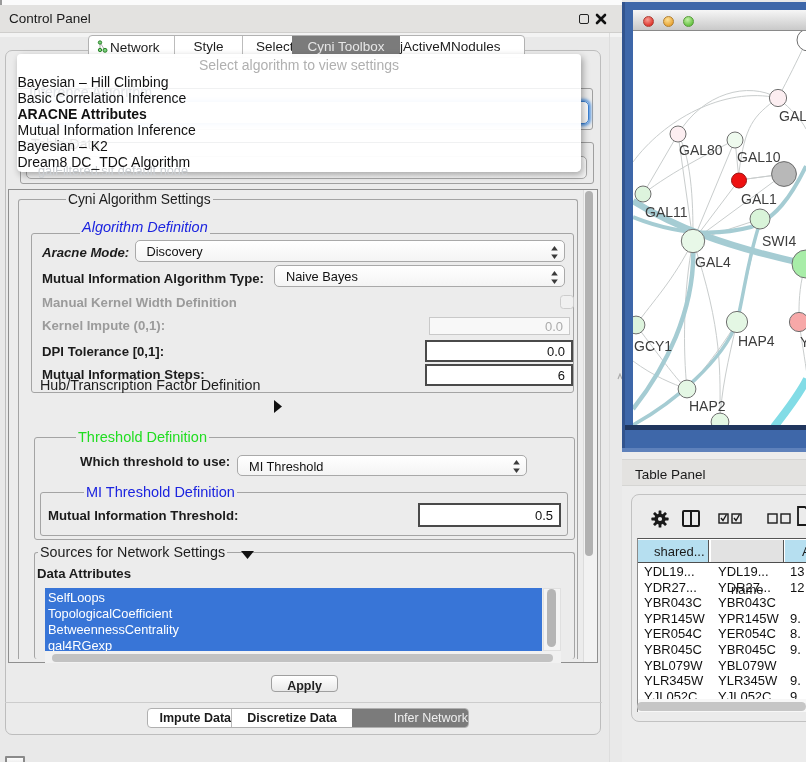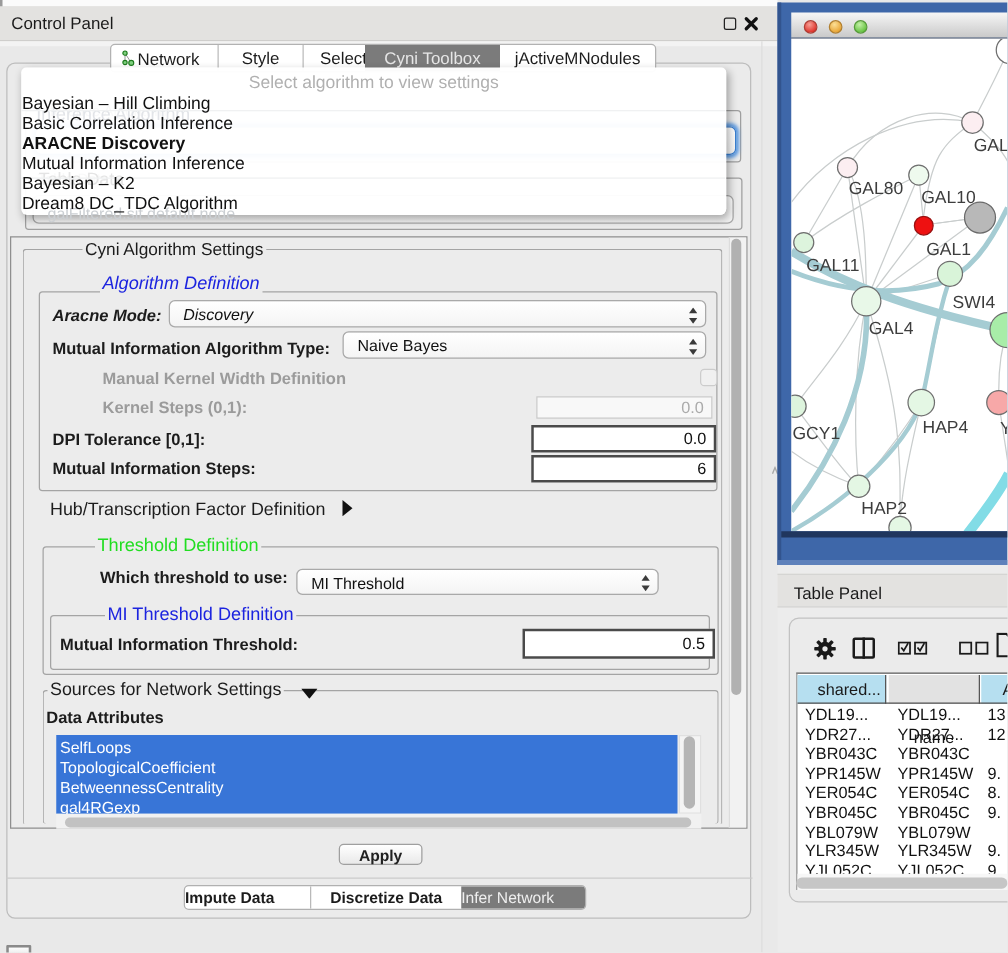--- a/index.html
+++ b/index.html
@@ -1,20 +1,20 @@
 <!DOCTYPE html>
 <html><head>
 <meta charset="utf-8">
 <style>
   * { margin:0; padding:0; box-sizing:border-box; }
   html,body { width:806px; height:762px; overflow:hidden; }
   body { font-family:"Liberation Sans", sans-serif; background:#e9e9e9; position:relative; }
   .abs { position:absolute; }
   .lbl { font-size:13.2px; font-weight:bold; color:#1c1c1c; white-space:nowrap; }
-  .dis { color:#9b9b9b;margin-left:40px; }
+  .dis { color:#9b9b9b; }
   .gtitle { font-size:11.5px; white-space:nowrap; background:#ececec; padding:0 3px;margin-left:40px; }
   .grp { position:absolute; border:1px solid #a4a4a4; border-radius:3px; }
   .combo { position:absolute; border:1px solid #a9a9a9; border-radius:5px;
            background:linear-gradient(#ffffff,#f4f4f4); }
   .combo .ctext { position:absolute; left:11px; top:3px; font-size:12.8px; color:#111; }
   .field { position:absolute; background:#fff; border:2px solid #4a4a4a; font-size:13px;
            color:#111; text-align:right; }
   .fval { position:absolute; right:6px; top:50%; transform:translateY(-50%); }
 </style>
 </head>
@@ -40,76 +40,76 @@
 <div class="abs" style="left:583px;top:190px;width:14px;height:472px;background:#f2f2f2;border-left:1px solid #dcdcdc;"></div>
 <div class="abs" style="left:585px;top:191px;width:8px;height:365px;background:#b1b1b1;border-radius:5px;"></div>
 
 <div class="grp" style="left:18px;top:199px;width:560px;height:460px;border-bottom:none;border-radius:3px 3px 0 0;"></div>
 <div class="gtitle abs" style="left:26px;top:192px;font-size:13.8px;color:#1c1c1c;padding:0 2px;">Cyni Algorithm Settings</div>
 
 <div class="grp" style="left:31px;top:233px;width:543px;height:160px;"></div>
 <div class="gtitle abs" style="left:40px;top:219px;font-size:14.5px;color:#1c24df;padding:0 2px;font-style:italic;">Algorithm Definition</div>
 
 <div class="lbl abs" style="left:42px;top:245px;font-style:italic;">Aracne Mode:</div>
-<div class="combo" style="left:134.5px;top:240px;width:430px;height:22px;font-style:italic;">
+<div class="combo" style="left:134.5px;top:240px;width:430px;height:22px;">
   <span class="ctext">Discovery</span>
   <svg style="position:absolute;right:6px;top:4.5px;" width="7" height="13" viewBox="0 0 7 13">
     <path d="M3.5 0 L6.8 4.6 L0.2 4.6 Z" fill="#3a3a3a"></path>
       <path d="M3.5 13 L6.8 8.4 L0.2 8.4 Z" fill="#3a3a3a"></path>
   </svg>
 </div>
 
 <div class="lbl abs" style="left:42px;top:271px;">Mutual Information Algorithm Type:</div>
 <div class="combo" style="left:274px;top:265px;width:290.5px;height:22px;">
   <span class="ctext">Naive Bayes</span>
   <svg style="position:absolute;right:6px;top:4.5px;" width="7" height="13" viewBox="0 0 7 13">
     <path d="M3.5 0 L6.8 4.6 L0.2 4.6 Z" fill="#3a3a3a"></path>
       <path d="M3.5 13 L6.8 8.4 L0.2 8.4 Z" fill="#3a3a3a"></path>
   </svg>
 </div>
 
 <div class="lbl dis abs" style="left:42px;top:295px;">Manual Kernel Width Definition</div>
 <div class="abs" style="left:560px;top:295px;width:14px;height:14px;background:#f0f0f0;border:1px solid #ccc;border-radius:3.5px;"></div>
 
-<div class="lbl dis abs" style="left:42px;top:318px;">Kernel Steps (0,1):</div>
+<div class="lbl dis abs" style="left:42px;top:318px;">Kernel Impute (0,1):</div>
 <div class="abs" style="left:429px;top:317px;width:141px;height:18px;background:#f8f8f8;border:1px solid #c9c9c9;">
   <span class="fval" style="color:#ababab;font-size:13px;">0.0</span>
   </div>
 
 <div class="lbl abs" style="left:42px;top:344px;">DPI Tolerance [0,1]:</div>
 <div class="field" style="left:425px;top:340px;width:148px;height:22px;">
     <span class="fval">0.0</span>
   </div>
 
 <div class="lbl abs" style="left:42px;top:367px;">Mutual Information Steps:</div>
 <div class="field" style="left:425px;top:364px;width:148px;height:22px;">
     <span class="fval">6</span>
   </div>
 
-<div class="abs" style="left:40px;top:400px;font-size:14.3px;color:#1c1c1c;">Hub/Transcription Factor Definition</div>
+<div class="abs" style="left:40px;top:377px;font-size:14.3px;color:#1c1c1c;">Hub/Transcription Factor Definition</div>
 <svg class="abs" style="left:273px;top:400px;" width="10" height="13" viewBox="0 0 10 13">
     <path d="M1 0 L9 6.5 L1 13 Z" fill="#111"></path>
   </svg>
 
 <div class="grp" style="left:34px;top:437px;width:541px;height:103px;"></div>
 <div class="gtitle abs" style="left:36px;top:429px;font-size:14.5px;color:#21dd21;padding:0 2px;">Threshold Definition</div>
 
 <div class="lbl abs" style="left:80px;top:454px;">Which threshold to use:</div>
 <div class="combo" style="left:237px;top:454.5px;width:290px;height:21px;">
   <span class="ctext">MI Threshold</span>
   <svg style="position:absolute;right:6px;top:4px;" width="7" height="13" viewBox="0 0 7 13">
     <path d="M3.5 0 L6.8 4.6 L0.2 4.6 Z" fill="#3a3a3a"></path>
       <path d="M3.5 13 L6.8 8.4 L0.2 8.4 Z" fill="#3a3a3a"></path>
   </svg>
 </div>
 
 <div class="grp" style="left:40px;top:492px;width:528px;height:44px;"></div>
 <div class="gtitle abs" style="left:44px;top:484px;font-size:14.5px;color:#1c24df;padding:0 2px;">MI Threshold Definition</div>
 <div class="lbl abs" style="left:48px;top:508px;">Mutual Information Threshold:</div>
-<div class="field" style="left:418px;top:503px;width:154px;height:24px;">
+<div class="field" style="left:418px;top:503px;width:143px;height:24px;">
     <span class="fval">0.5</span>
   </div>
 
 <div class="grp" style="left:34px;top:552px;width:541px;height:107px;border-bottom:none;"></div>
 <div class="abs" style="left:38px;top:544px;font-size:14.3px;color:#1c1c1c;background:#ececec;padding:0 2px;">Sources for Network Settings</div>
 <svg class="abs" style="left:241px;top:550px;" width="13" height="9" viewBox="0 0 13 9">
     <path d="M0 1 L13 1 L6.5 9 Z" fill="#111"></path>
   </svg>
 <div class="lbl abs" style="left:37px;top:566px;">Data Attributes</div>
 
@@ -121,31 +121,31 @@
 
 <div class="abs" style="left:45px;top:651px;width:516px;height:12px;background:#f1f1f1;"></div>
 <div class="abs" style="left:52px;top:654px;width:501px;height:8px;background:#c2c2c2;border-radius:4px;"></div>
 
 <div class="abs" style="left:271px;top:675px;width:67px;height:17px;background:linear-gradient(#ffffff,#e9e9e9);border:1px solid #9f9f9f;border-radius:4px;text-align:center;">
   <span style="font-size:12.5px;font-weight:bold;color:#222;position:relative;top:0px;">Apply</span></div>
 
 <div class="abs" style="left:5px;top:702px;width:597px;height:1px;background:#cccccc;"></div>
 
 <div class="abs" style="left:147px;top:708px;width:322px;height:20px;background:#ffffff;border:1px solid #b0b0b0;border-radius:4px;overflow:hidden;display:flex;">
-  <div style="width:101px;text-align:left;font-size:12.5px;font-weight:bold;color:#1c1c1c;line-height:19px;border-right:1px solid #b9b9b9;">Impute Data</div>
+  <div style="width:84px;text-align:right;font-size:12.5px;font-weight:bold;color:#1c1c1c;line-height:19px;border-right:1px solid #b9b9b9;">Impute Data</div>
   <div style="width:120px;text-align:center;font-size:12.5px;font-weight:bold;color:#1c1c1c;line-height:19px;">Discretize Data</div>
-  <div style="flex:1;text-align:left;font-size:12.5px;color:#efefef;line-height:19px;background:#7b7b7b;">Infer Network</div>
+  <div style="flex:1;text-align:right;font-size:12.5px;color:#efefef;line-height:19px;background:#7b7b7b;">Infer Network</div>
 </div>
 
 <div class="abs" style="left:88px;top:35px;width:437px;height:23px;background:#ffffff;border:1px solid #b2b2b2;border-radius:4px;overflow:hidden;display:flex;font-size:13.5px;">
   <div style="width:86px;border-right:1px solid #bcbcbc;"></div>
   <div style="width:68px;text-align:center;color:#1c1c1c;line-height:22px;border-right:1px solid #bcbcbc;">Style</div>
   <div style="width:49px;text-align:center;color:#1c1c1c;line-height:22px;text-indent:13px;">Select</div>
   <div style="width:108px;text-align:center;color:#e6e6e6;line-height:22px;background:#7b7b7b;">Cyni Toolbox</div>
-  <div style="flex:1;text-align:center;color:#1c1c1c;line-height:22px;">jActiveMNodules</div>
+  <div style="flex:1;color:#1c1c1c;line-height:22px;">jActiveMNodules</div>
 </div>
 <div class="abs" style="left:110px;top:40px;font-size:13.5px;color:#1c1c1c;">Network</div>
 <svg class="abs" style="left:97px;top:40px;" width="11" height="13" viewBox="0 0 11 13">
   <path d="M3 2.5 L8 10.3 M3 2.5 L3 10" stroke="#999" stroke-width="0.8" fill="none"></path>
   <circle cx="3" cy="2.5" r="1.7" fill="#7ed07e" stroke="#1d7a1d" stroke-width="0.9"></circle>
   <circle cx="3" cy="10" r="1.7" fill="#7ed07e" stroke="#1d7a1d" stroke-width="0.9"></circle>
   <circle cx="8" cy="10.3" r="2" fill="#7ed07e" stroke="#1d7a1d" stroke-width="0.9"></circle>
 </svg>
 
 <div class="grp" style="left:20px;top:88px;width:573px;height:42px;border-color:#9f9f9f;"></div>
@@ -158,21 +158,21 @@
 <div class="abs" style="left:17px;top:53.5px;width:563.5px;height:118.5px;background:rgba(255,255,255,0.97);border-radius:4px 4px 5px 5px;box-shadow:2px 3px 7px rgba(0,0,0,0.33);"></div>
 <div class="abs" style="left:29px;top:84px;font-size:14.3px;color:#e2e4e8;">Inference Algorithm</div>
 <div class="abs" style="left:31px;top:136px;font-size:14.3px;color:#e4e4e4;">Table Data</div>
 <div class="abs" style="left:38px;top:163px;font-size:12.8px;color:#cbcfd3;">galFiltered.sif default node</div>
 <div class="abs" style="left:17px;top:88px;width:563px;height:1px;background:#f0f1f2;"></div>
 <div class="abs" style="left:17px;top:142px;width:563px;height:1px;background:#f0f1f2;"></div>
 <div class="abs" style="left:17px;top:57px;width:564px;height:16px;font-size:14px;color:#b0b0b0;text-align:center;">Select algorithm to view settings</div>
 <div class="abs" style="left:17.5px;top:74px;font-size:14px;color:#111;line-height:16px;">
 Bayesian – Hill Climbing<br>
 Basic Correlation Inference<br>
-<b>ARACNE Discovery</b><br>
+<b>ARACNE Attributes</b><br>
 Mutual Information Inference<br>
 Bayesian – K2<br>
 Dream8 DC_TDC Algorithm
 </div>
 
 <div class="abs" style="left:609px;top:33px;width:1px;height:729px;background:#dddddd;"></div>
 <svg class="abs" style="left:617px;top:373px;" width="6" height="7" viewBox="0 0 6 7">
     <path d="M1 6 L3 1 L5 6" fill="none" stroke="#a8a8a8" stroke-width="1.1"></path>
   </svg>
 

